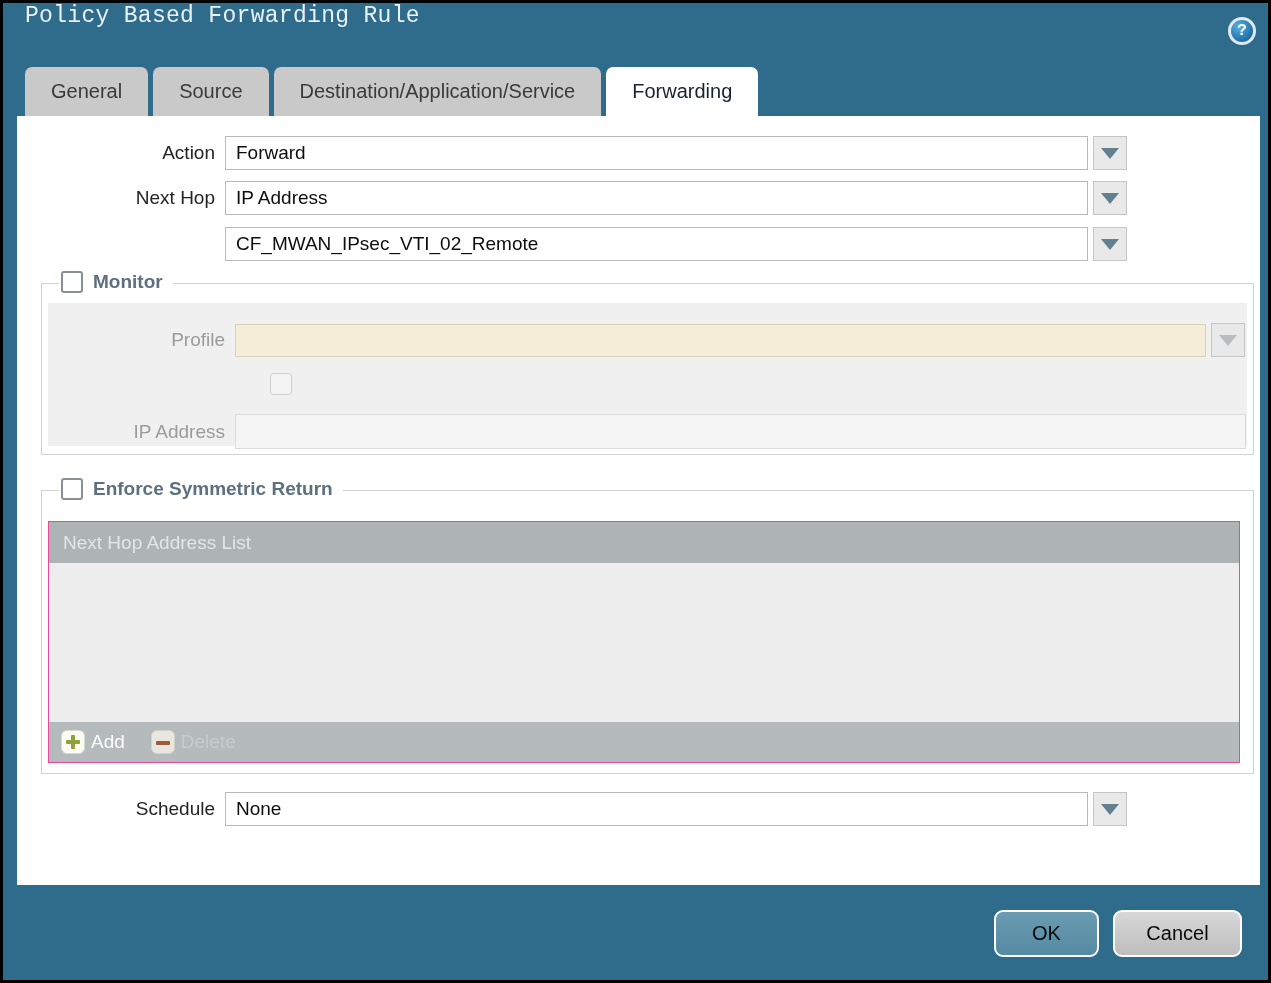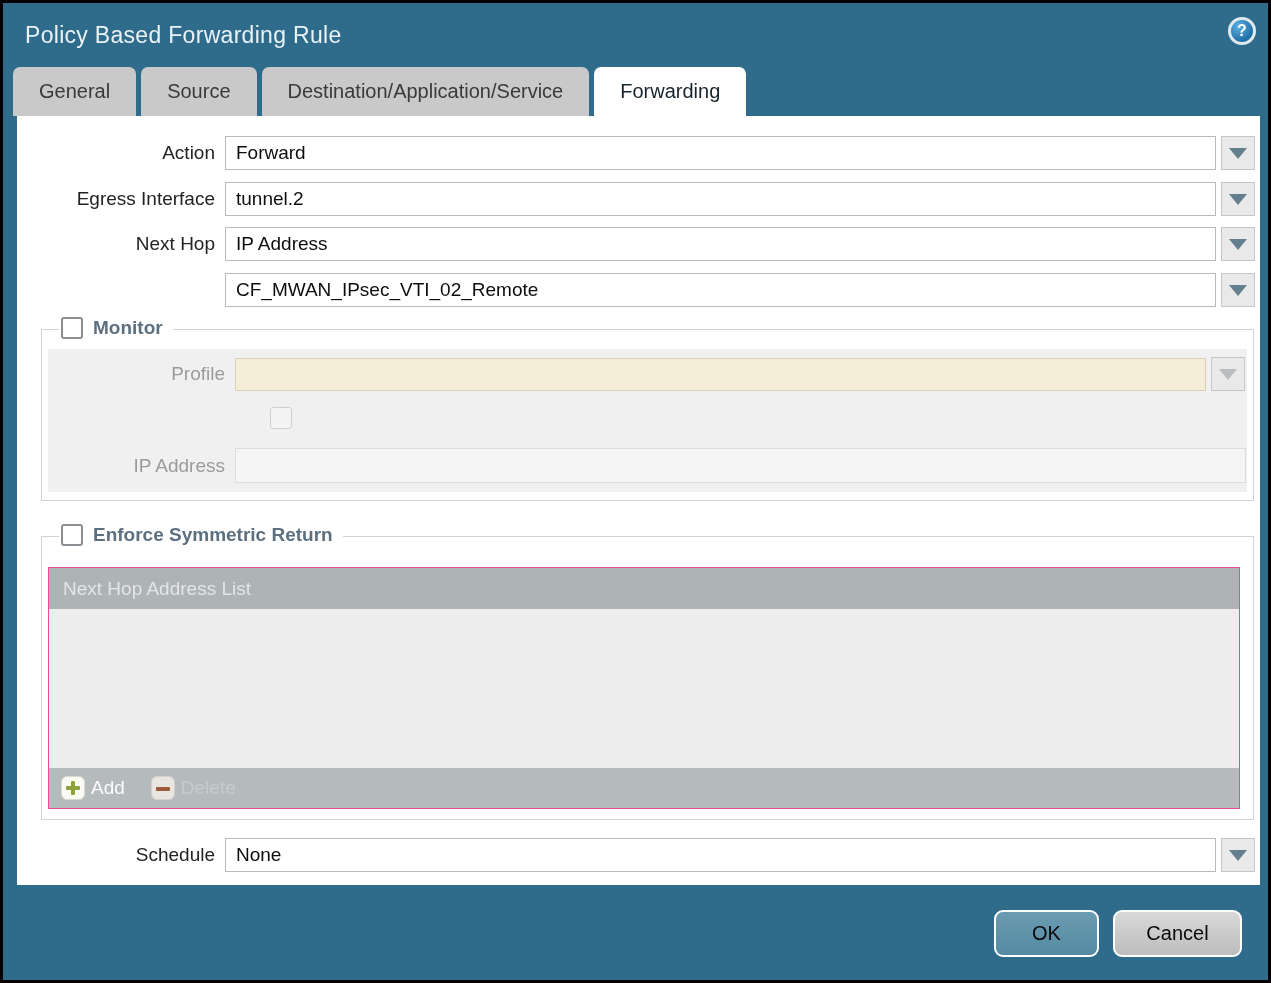--- a/index.html
+++ b/index.html
@@ -11,38 +11,39 @@
   }
   .window {
     position:absolute; left:3px; top:3px;
     width:1265px; height:977px;
     background:#2f6b8b;
   }
   
   .titlebar {
     position:relative;
     height:64px;
-    display:flex; align-items:center;
+    display:flex; 
     padding-left:22px;
+    font-family:Liberation Mono, monospace;
   }
   .title {
     color:#e9f2f6; font-size:23px; font-weight:400; letter-spacing:0.3px;
   }
   .help-icon {
     position:absolute; right:12px; top:14px;
     width:28px; height:28px; border-radius:50%;
     background:radial-gradient(circle at 35% 30%, #5db0e0, #1f6fa8 70%);
     border:3px solid #dfe9ef;
     color:#fff; font-size:16px; font-weight:bold;
     display:flex; align-items:center; justify-content:center;
     cursor:pointer;
   }
   
   .tabs {
-    display:flex; height:49px; padding-left:10px;
+    display:flex; height:49px; padding-left:22px;
   }
   .tab {
     background:#c9c9c9;
     color:#3a3a3a;
     font-size:20px;
     border-radius:7px 7px 0 0;
     padding:0 26px;
     margin-right:5px;
     display:flex; align-items:center;
     cursor:pointer;
@@ -63,21 +64,21 @@
   .form-row {
     display:flex; align-items:center;
   }
   .form-label {
     width:198px; margin-right:10px;
     text-align:right;
     font-size:19px; color:#232323;
     white-space:nowrap;
   }
   .field {
-    width:991px; height:34px;
+    width:863px; height:34px;
     border:1px solid #b9b9b9;
     background:#fff;
     font-size:19px; color:#0d0d0d;
     padding:0 0 0 10px;
     font-family:"Liberation Sans", sans-serif;
     outline:none;
   }
   .dd-btn {
     width:34px; height:34px; margin-left:5px;
     background:#e9e9e9;
@@ -119,21 +120,21 @@
   .checkbox.disabled {
     background:#f4f4f4;
     border:1px solid #cfcfcf;
     cursor:default;
   }
   .monitor-fs { margin-top:22px; height:172px; }
   .monitor-panel {
     background:#f0f0f0;
     margin:19px 6px 0 6px;
     height:143px;
-    padding-top:8px;
+    padding-top:20px;
   }
   .m-label {
     width:177px; margin-right:10px;
     text-align:right;
     font-size:19px; color:#9b9b9b;
     white-space:nowrap;
   }
   .profile-field {
     width:971px; height:33px;
     background:#f5edd8;
@@ -242,27 +243,20 @@
   <div class="content">
 
     <div class="form-row">
       <div class="form-label">Action</div>
       <input class="field" value="Forward" style="">
       <div class="dd-btn">
         <div class="dd-arrow"></div>
       </div>
     </div>
 
-    <div class="form-row mt12">
-      <div class="form-label">Egress Interface</div>
-      <input class="field" value="tunnel.2" style="">
-      <div class="dd-btn">
-        <div class="dd-arrow"></div>
-      </div>
-    </div>
 
     <div class="form-row mt11">
       <div class="form-label">Next Hop</div>
       <input class="field" value="IP Address" style="">
       <div class="dd-btn">
         <div class="dd-arrow"></div>
       </div>
     </div>
 
     <div class="form-row mt12">

